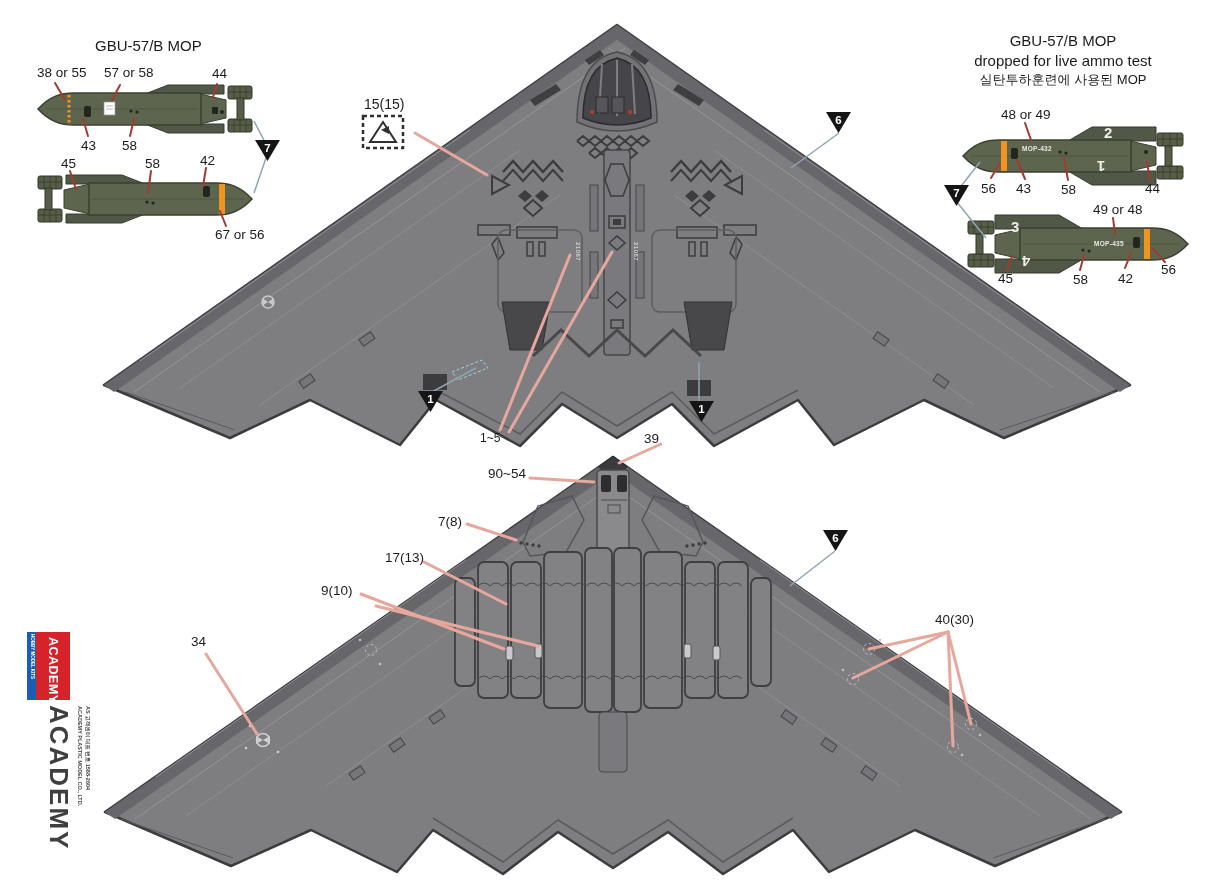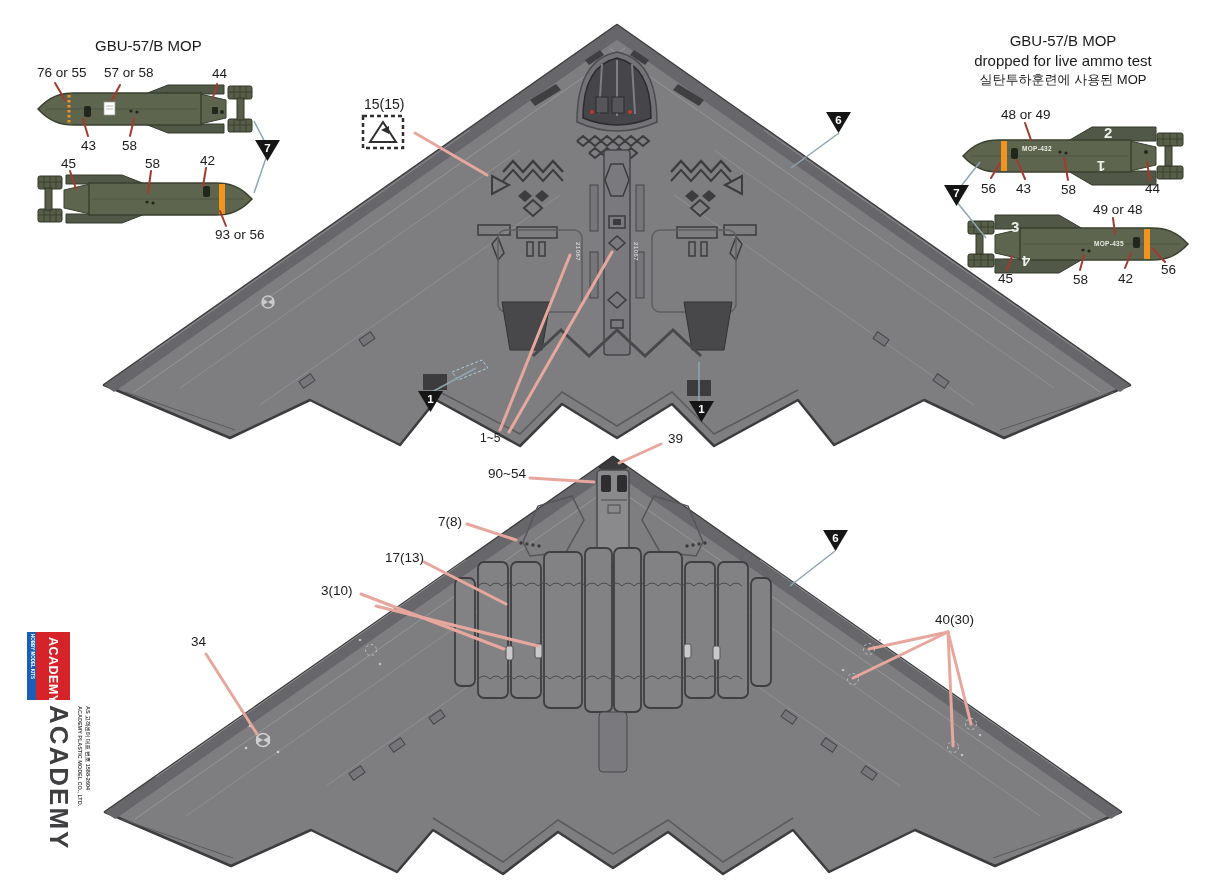--- a/index.html
+++ b/index.html
@@ -303,29 +303,29 @@
       <path d="M1150,180 L1147,162"></path>
     <path d="M1113,218 L1115,234"></path>
     <path d="M1007,270 L1012,256"></path>
       <path d="M1080,270 L1084,255"></path>
       <path d="M1125,268 L1131,253"></path>
       <path d="M1165,262 L1152,248"></path>
   </g>
 </svg>
 
 <span class="co t15" style="left:95px;top:37px">GBU-57/B MOP</span>
-<span class="co" style="left:37px;top:65px">76 or 55</span>
+<span class="co" style="left:37px;top:65px">38 or 55</span>
 <span class="co" style="left:104px;top:65px">57 or 58</span>
 <span class="co" style="left:212px;top:66px">44</span>
 <span class="co" style="left:81px;top:138px">43</span>
 <span class="co" style="left:122px;top:138px">58</span>
 <span class="co" style="left:61px;top:156px">45</span>
 <span class="co" style="left:145px;top:156px">58</span>
 <span class="co" style="left:200px;top:153px">42</span>
-<span class="co" style="left:215px;top:227px">93 or 56</span>
+<span class="co" style="left:215px;top:227px">67 or 56</span>
 <span class="tri" style="left:255px;top:140px">7</span>
 
 <span class="co t15 rt" style="top:32px">GBU-57/B MOP</span>
 <span class="co rt" style="top:52px;font-size:15px">dropped for live ammo test</span>
 <span class="co rt" style="top:71px;font-size:13px">실탄투하훈련에 사용된 MOP</span>
 <span class="co" style="left:1001px;top:107px">48 or 49</span>
 <span class="co" style="left:981px;top:181px">56</span>
 <span class="co" style="left:1016px;top:181px">43</span>
 <span class="co" style="left:1061px;top:182px">58</span>
 <span class="co" style="left:1145px;top:181px">44</span>
@@ -343,25 +343,25 @@
 <span class="fin flip" style="left:1022px;top:253px">4</span>
 
 <span class="co" style="left:364px;top:96px;font-size:14px">15(15)</span>
 <span class="tri" style="left:826px;top:112px">6</span>
 <span class="tri" style="left:418px;top:391px">1</span>
 <span class="tri" style="left:689px;top:401px">1</span>
 <span class="co" style="left:480px;top:431px;font-size:12px">1~5</span>
 <span class="ser" style="left:581px;top:242px">21067</span>
 <span class="ser" style="left:639px;top:242px">21067</span>
 
-<span class="co" style="left:668px;top:431px">39</span>
+<span class="co" style="left:644px;top:431px">39</span>
 <span class="co" style="left:488px;top:466px">90~54</span>
 <span class="co" style="left:438px;top:514px">7(8)</span>
 <span class="co" style="left:385px;top:550px">17(13)</span>
-<span class="co" style="left:321px;top:583px">3(10)</span>
+<span class="co" style="left:321px;top:583px">9(10)</span>
 <span class="co" style="left:191px;top:634px">34</span>
 <span class="co" style="left:935px;top:612px">40(30)</span>
 <span class="tri" style="left:823px;top:530px">6</span>
 
 <div class="logo-blue"></div>
 <div class="logo-red"></div>
 <span class="vtext" style="left:35px;top:634px;font-size:4.5px;color:#ffffff">HOBBY MODEL KITS</span>
 <span class="vtext" style="left:60px;top:637px;font-size:12.5px;color:#ffffff;letter-spacing:.5px">ACADEMY</span>
 <span class="vtext" style="left:74px;top:705px;font-size:26px;color:#3f3f42;letter-spacing:2px">ACADEMY</span>
 <span class="vtext" style="left:83px;top:706px;font-size:5.5px;color:#3f3f42">ACADEMY PLASTIC MODEL CO., LTD.</span>

